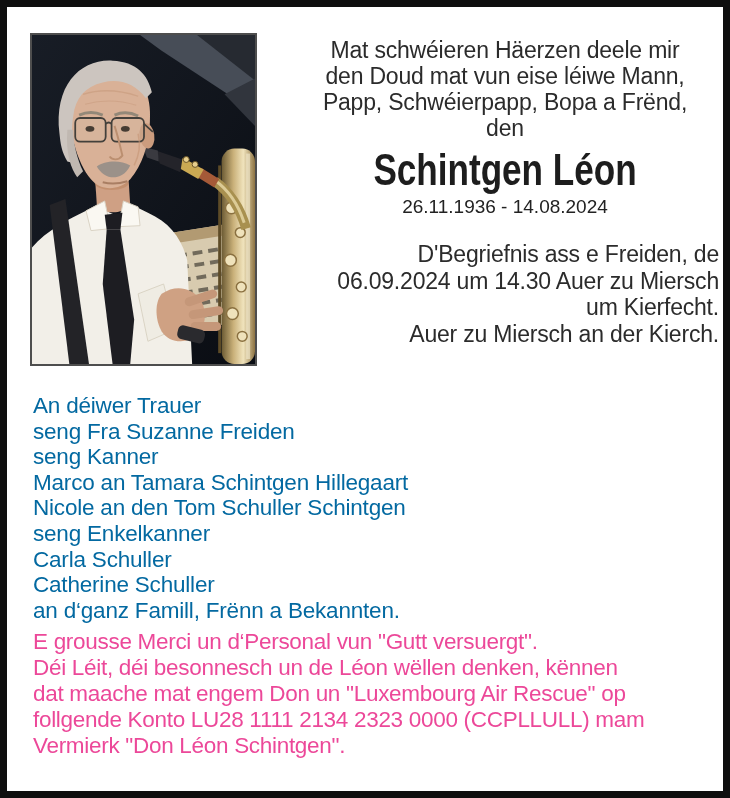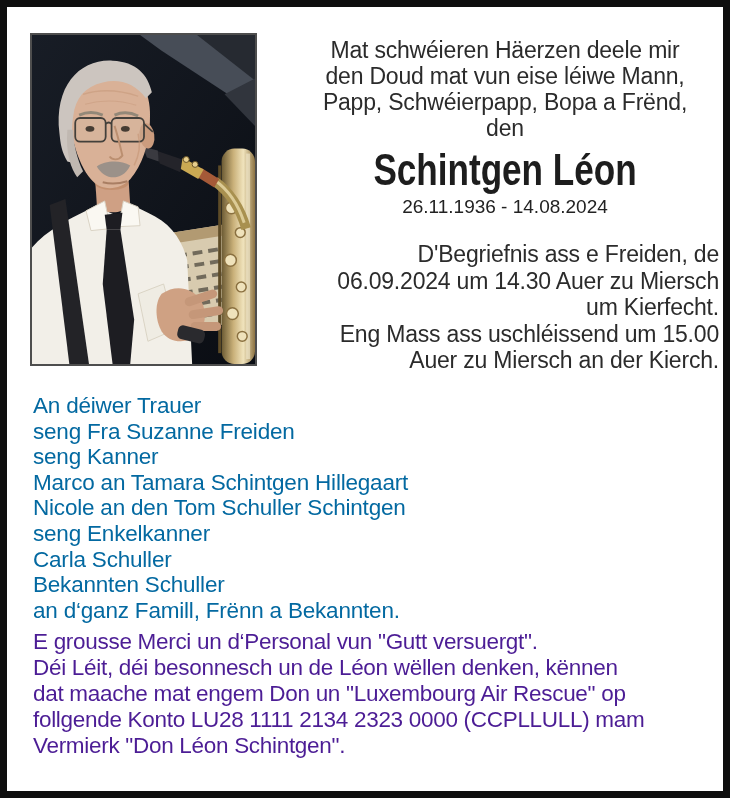--- a/index.html
+++ b/index.html
@@ -51,21 +51,21 @@
     color:#2b2b2b;
   }
   .mourners{
     position:absolute;left:26px;top:386px;
     font-size:22.5px;line-height:25.6px;letter-spacing:-0.2px;
     color:#0369a1;
   }
   .thanks{
     position:absolute;left:26px;top:622px;
     font-size:22.5px;line-height:26px;letter-spacing:-0.3px;
-    color:#4c1d95;
+    color:#ec4899;
   }
   .line{white-space:nowrap;}
 </style>
 </head>
 <body>
 
 <div class="page">
 
   <div class="photo-frame">
     <svg viewBox="0 0 227 333" preserveAspectRatio="none">
@@ -177,34 +177,33 @@
       <div class="line">den Doud mat vun eise léiwe Mann,</div>
       <div class="line">Papp, Schwéierpapp, Bopa a Frënd,</div>
       <div class="line">den</div>
     </div>
     <h1 class="name">Schintgen Léon</h1>
     <div class="dates">26.11.1936 - 14.08.2024</div>
     <div class="funeral">
       <div class="line">D'Begriefnis ass e Freiden, de</div>
       <div class="line">06.09.2024 um 14.30 Auer zu Miersch</div>
       <div class="line">um Kierfecht.</div>
-      <div class="line">Eng Mass ass uschléissend um 15.00</div>
       <div class="line">Auer zu Miersch an der Kierch.</div>
     </div>
   </div>
 
   <div class="mourners">
     <div class="line">An déiwer Trauer</div>
     <div class="line">seng Fra Suzanne Freiden</div>
     <div class="line">seng Kanner</div>
     <div class="line">Marco an Tamara Schintgen Hillegaart</div>
     <div class="line">Nicole an den Tom Schuller Schintgen</div>
     <div class="line">seng Enkelkanner</div>
     <div class="line">Carla Schuller</div>
-    <div class="line">Bekannten Schuller</div>
+    <div class="line">Catherine Schuller</div>
     <div class="line">an d‘ganz Famill, Frënn a Bekannten.</div>
   </div>
 
   <div class="thanks">
     <div class="line">E grousse Merci un d‘Personal vun "Gutt versuergt".</div>
     <div class="line">Déi Léit, déi besonnesch un de Léon wëllen denken, kënnen</div>
     <div class="line">dat maache mat engem Don un "Luxembourg Air Rescue" op</div>
     <div class="line">follgende Konto LU28 1111 2134 2323 0000 (CCPLLULL) mam</div>
     <div class="line">Vermierk "Don Léon Schintgen".</div>
   </div>

